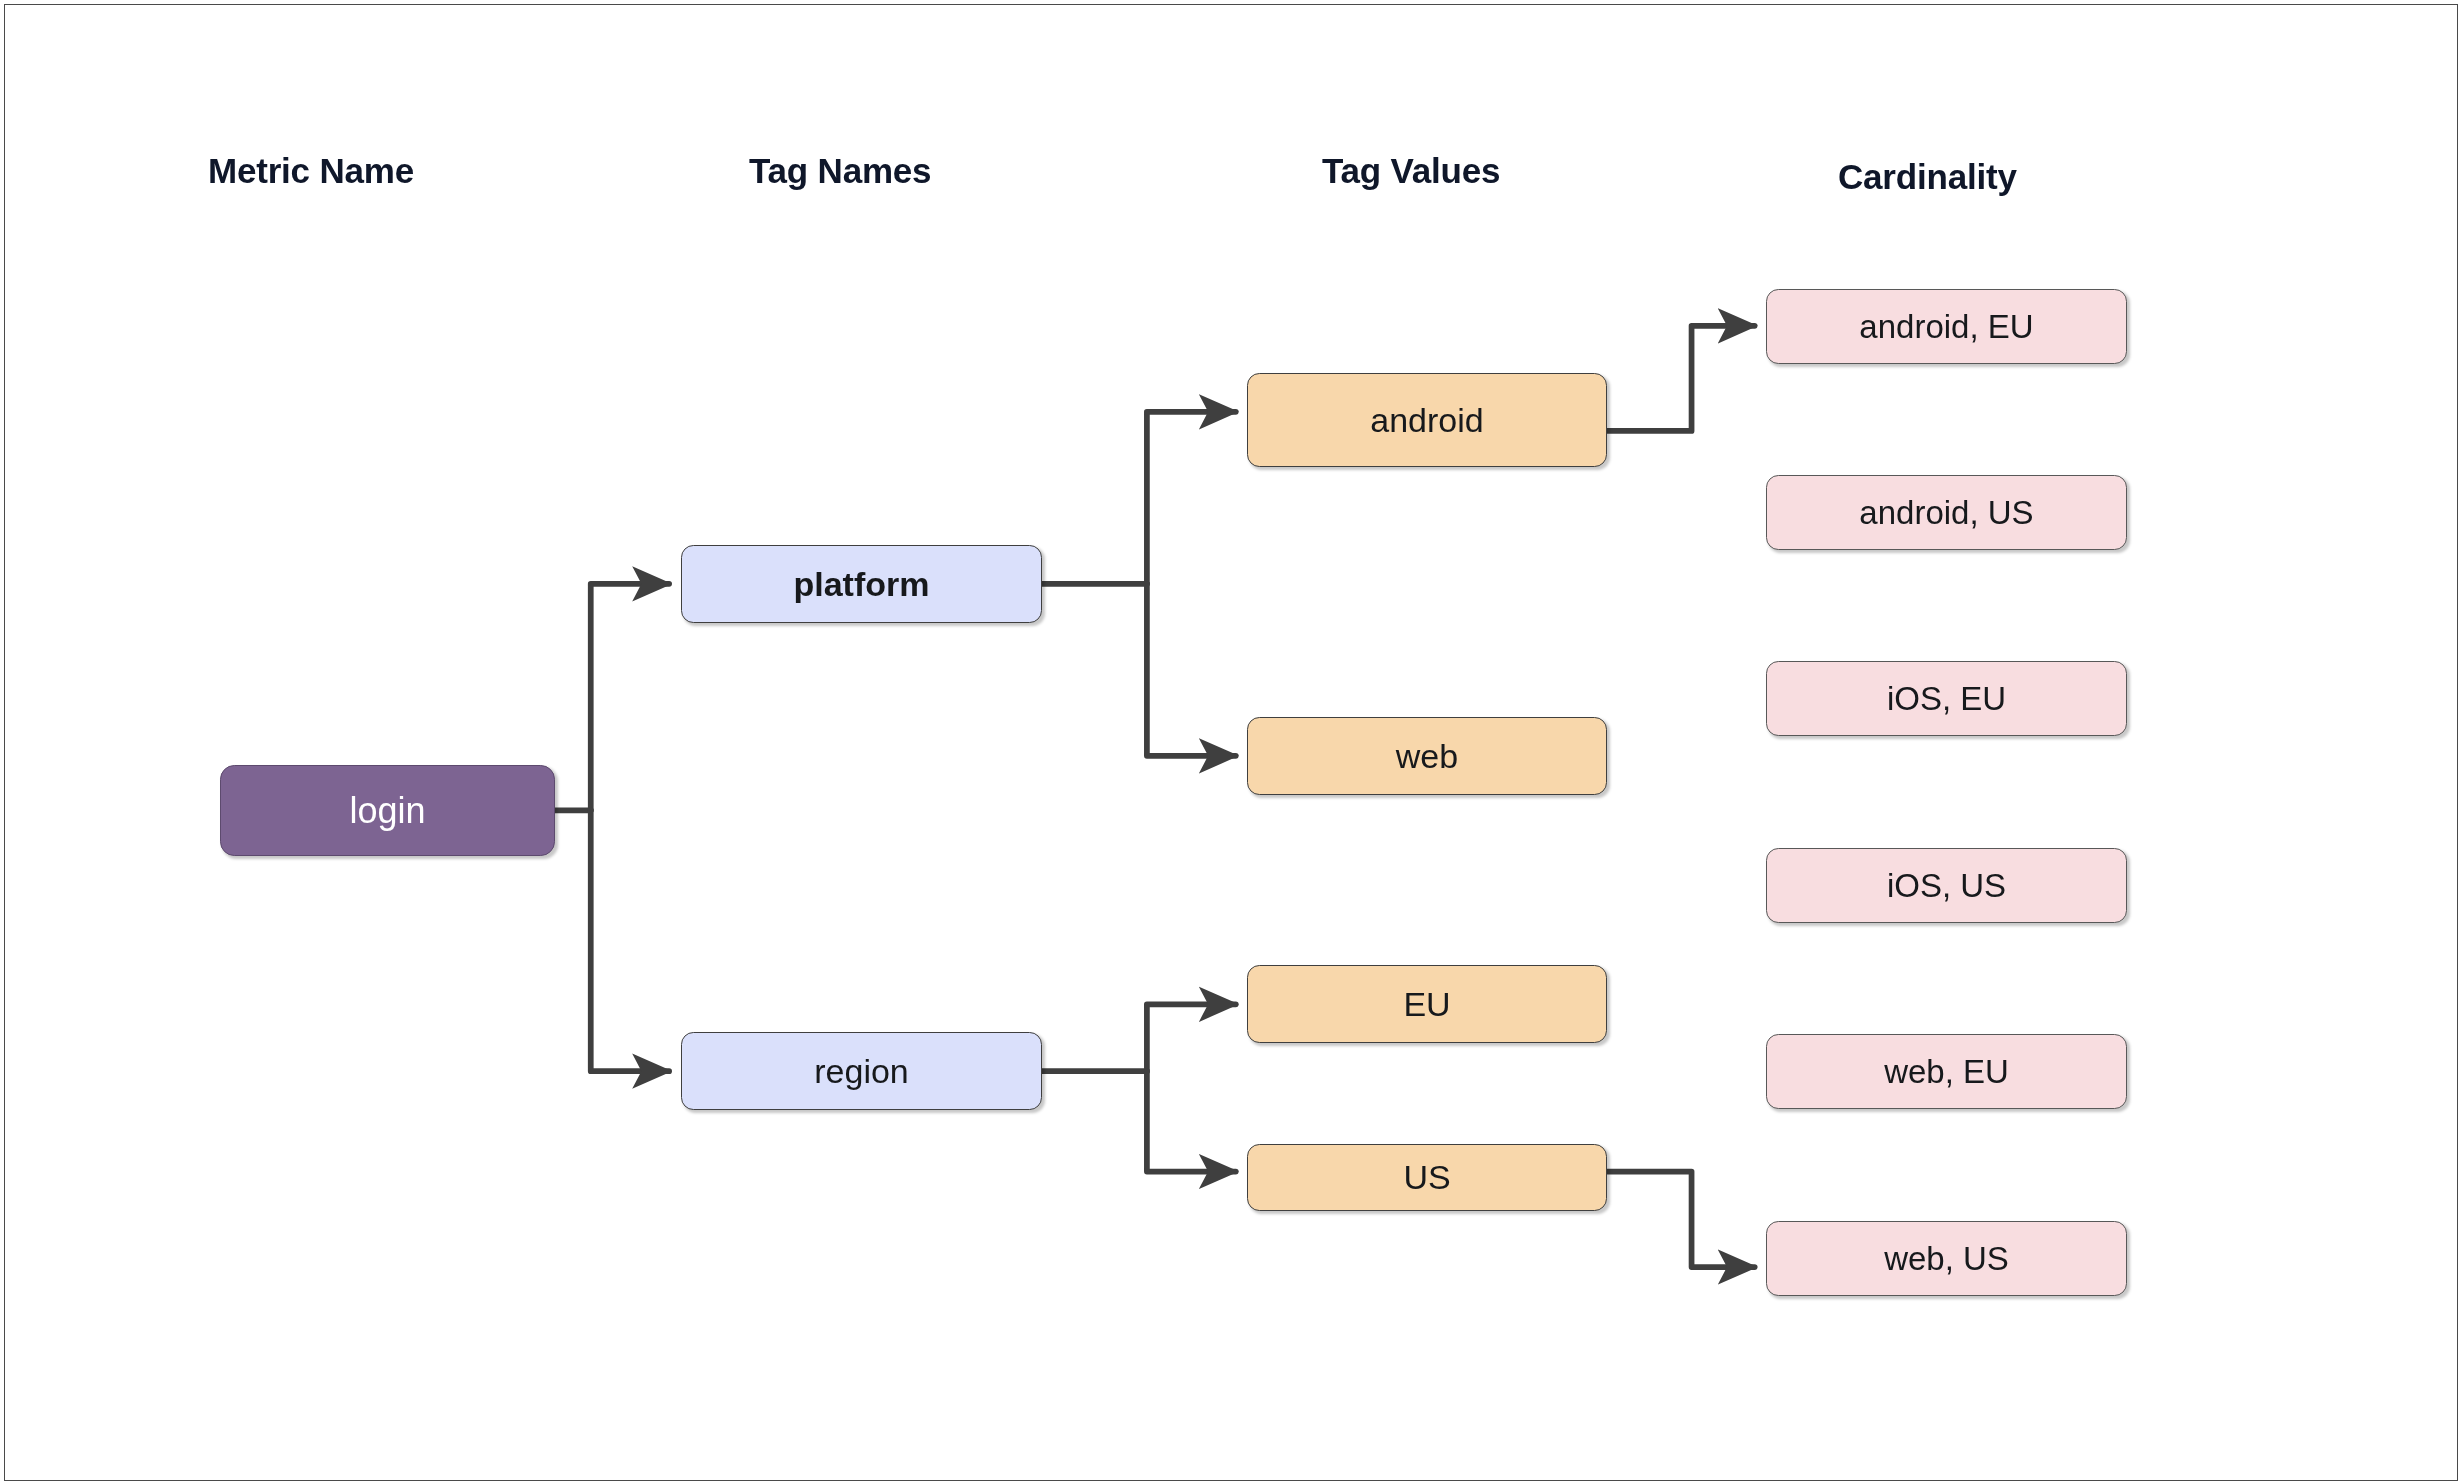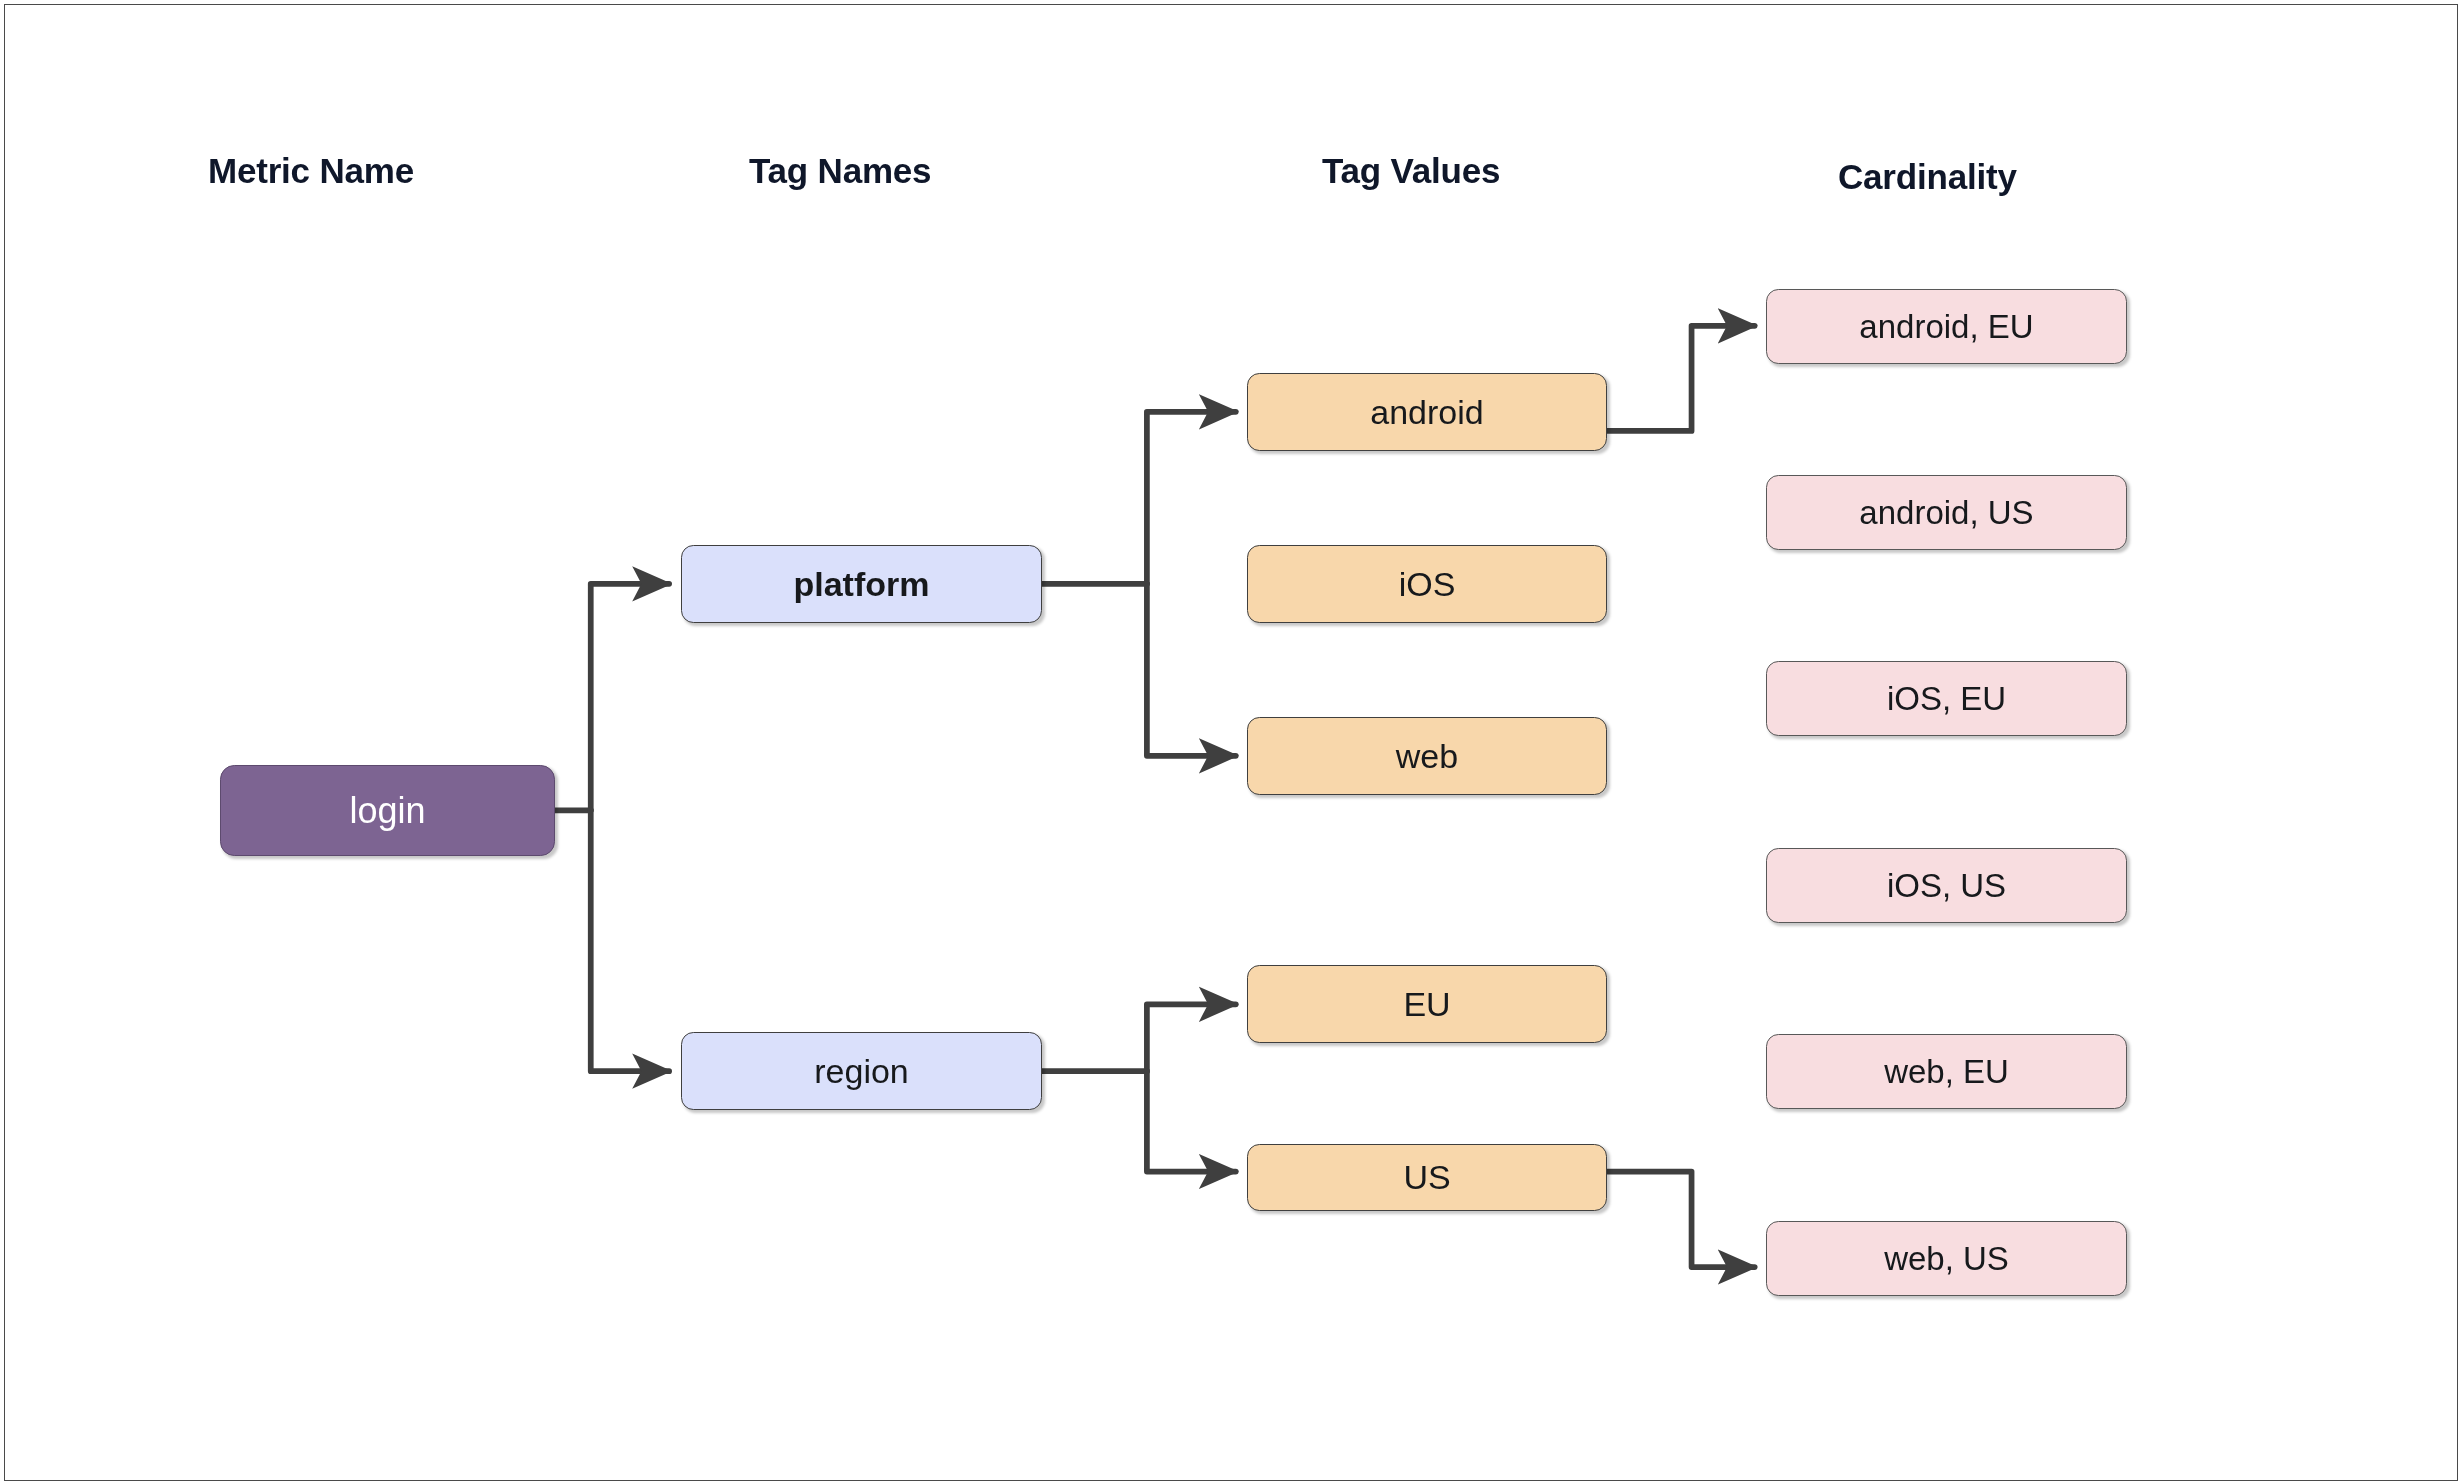--- a/index.html
+++ b/index.html
@@ -116,22 +116,21 @@
   <div class="col-header" style="left:208px; top:151px;">Metric Name</div>
   <div class="col-header" style="left:749px; top:151px;">Tag Names</div>
   <div class="col-header" style="left:1322px; top:151px;">Tag Values</div>
   <div class="col-header" style="left:1838px; top:157px;">Cardinality</div>
 
   <div class="node root" style="left:172px; top:765px; width:335px; height:91px;">login</div>
 
   <div class="node tagname" style="left:681px; top:545px; width:361px; height:78px;font-weight:bold;">platform</div>
   <div class="node tagname" style="left:681px; top:1032px; width:361px; height:78px;">region</div>
 
-  <div class="node tagvalue" style="left:1247px; top:373px; width:360px; height:78px;text-align:center;">android</div>
-  <div class="node tagvalue" style="left:1247px; top:545px; width:360px; height:78px;">iOS</div>
+  <div class="node tagvalue" style="left:1247px; top:373px; width:360px; height:94px;text-align:center;">android</div>
   <div class="node tagvalue" style="left:1247px; top:717px; width:360px; height:78px;">web</div>
   <div class="node tagvalue" style="left:1247px; top:965px; width:360px; height:78px;">EU</div>
   <div class="node tagvalue" style="left:1247px; top:1144px; width:360px; height:67px;">US</div>
 
   <div class="node cardinality" style="left:1766px; top:289px; width:361px; height:75px;">android, EU</div>
   <div class="node cardinality" style="left:1766px; top:475px; width:361px; height:75px;">android, US</div>
   <div class="node cardinality" style="left:1766px; top:661px; width:361px; height:75px;">iOS, EU</div>
   <div class="node cardinality" style="left:1766px; top:848px; width:361px; height:75px;">iOS, US</div>
   <div class="node cardinality" style="left:1766px; top:1034px; width:361px; height:75px;">web, EU</div>
   <div class="node cardinality" style="left:1766px; top:1221px; width:361px; height:75px;">web, US</div>

